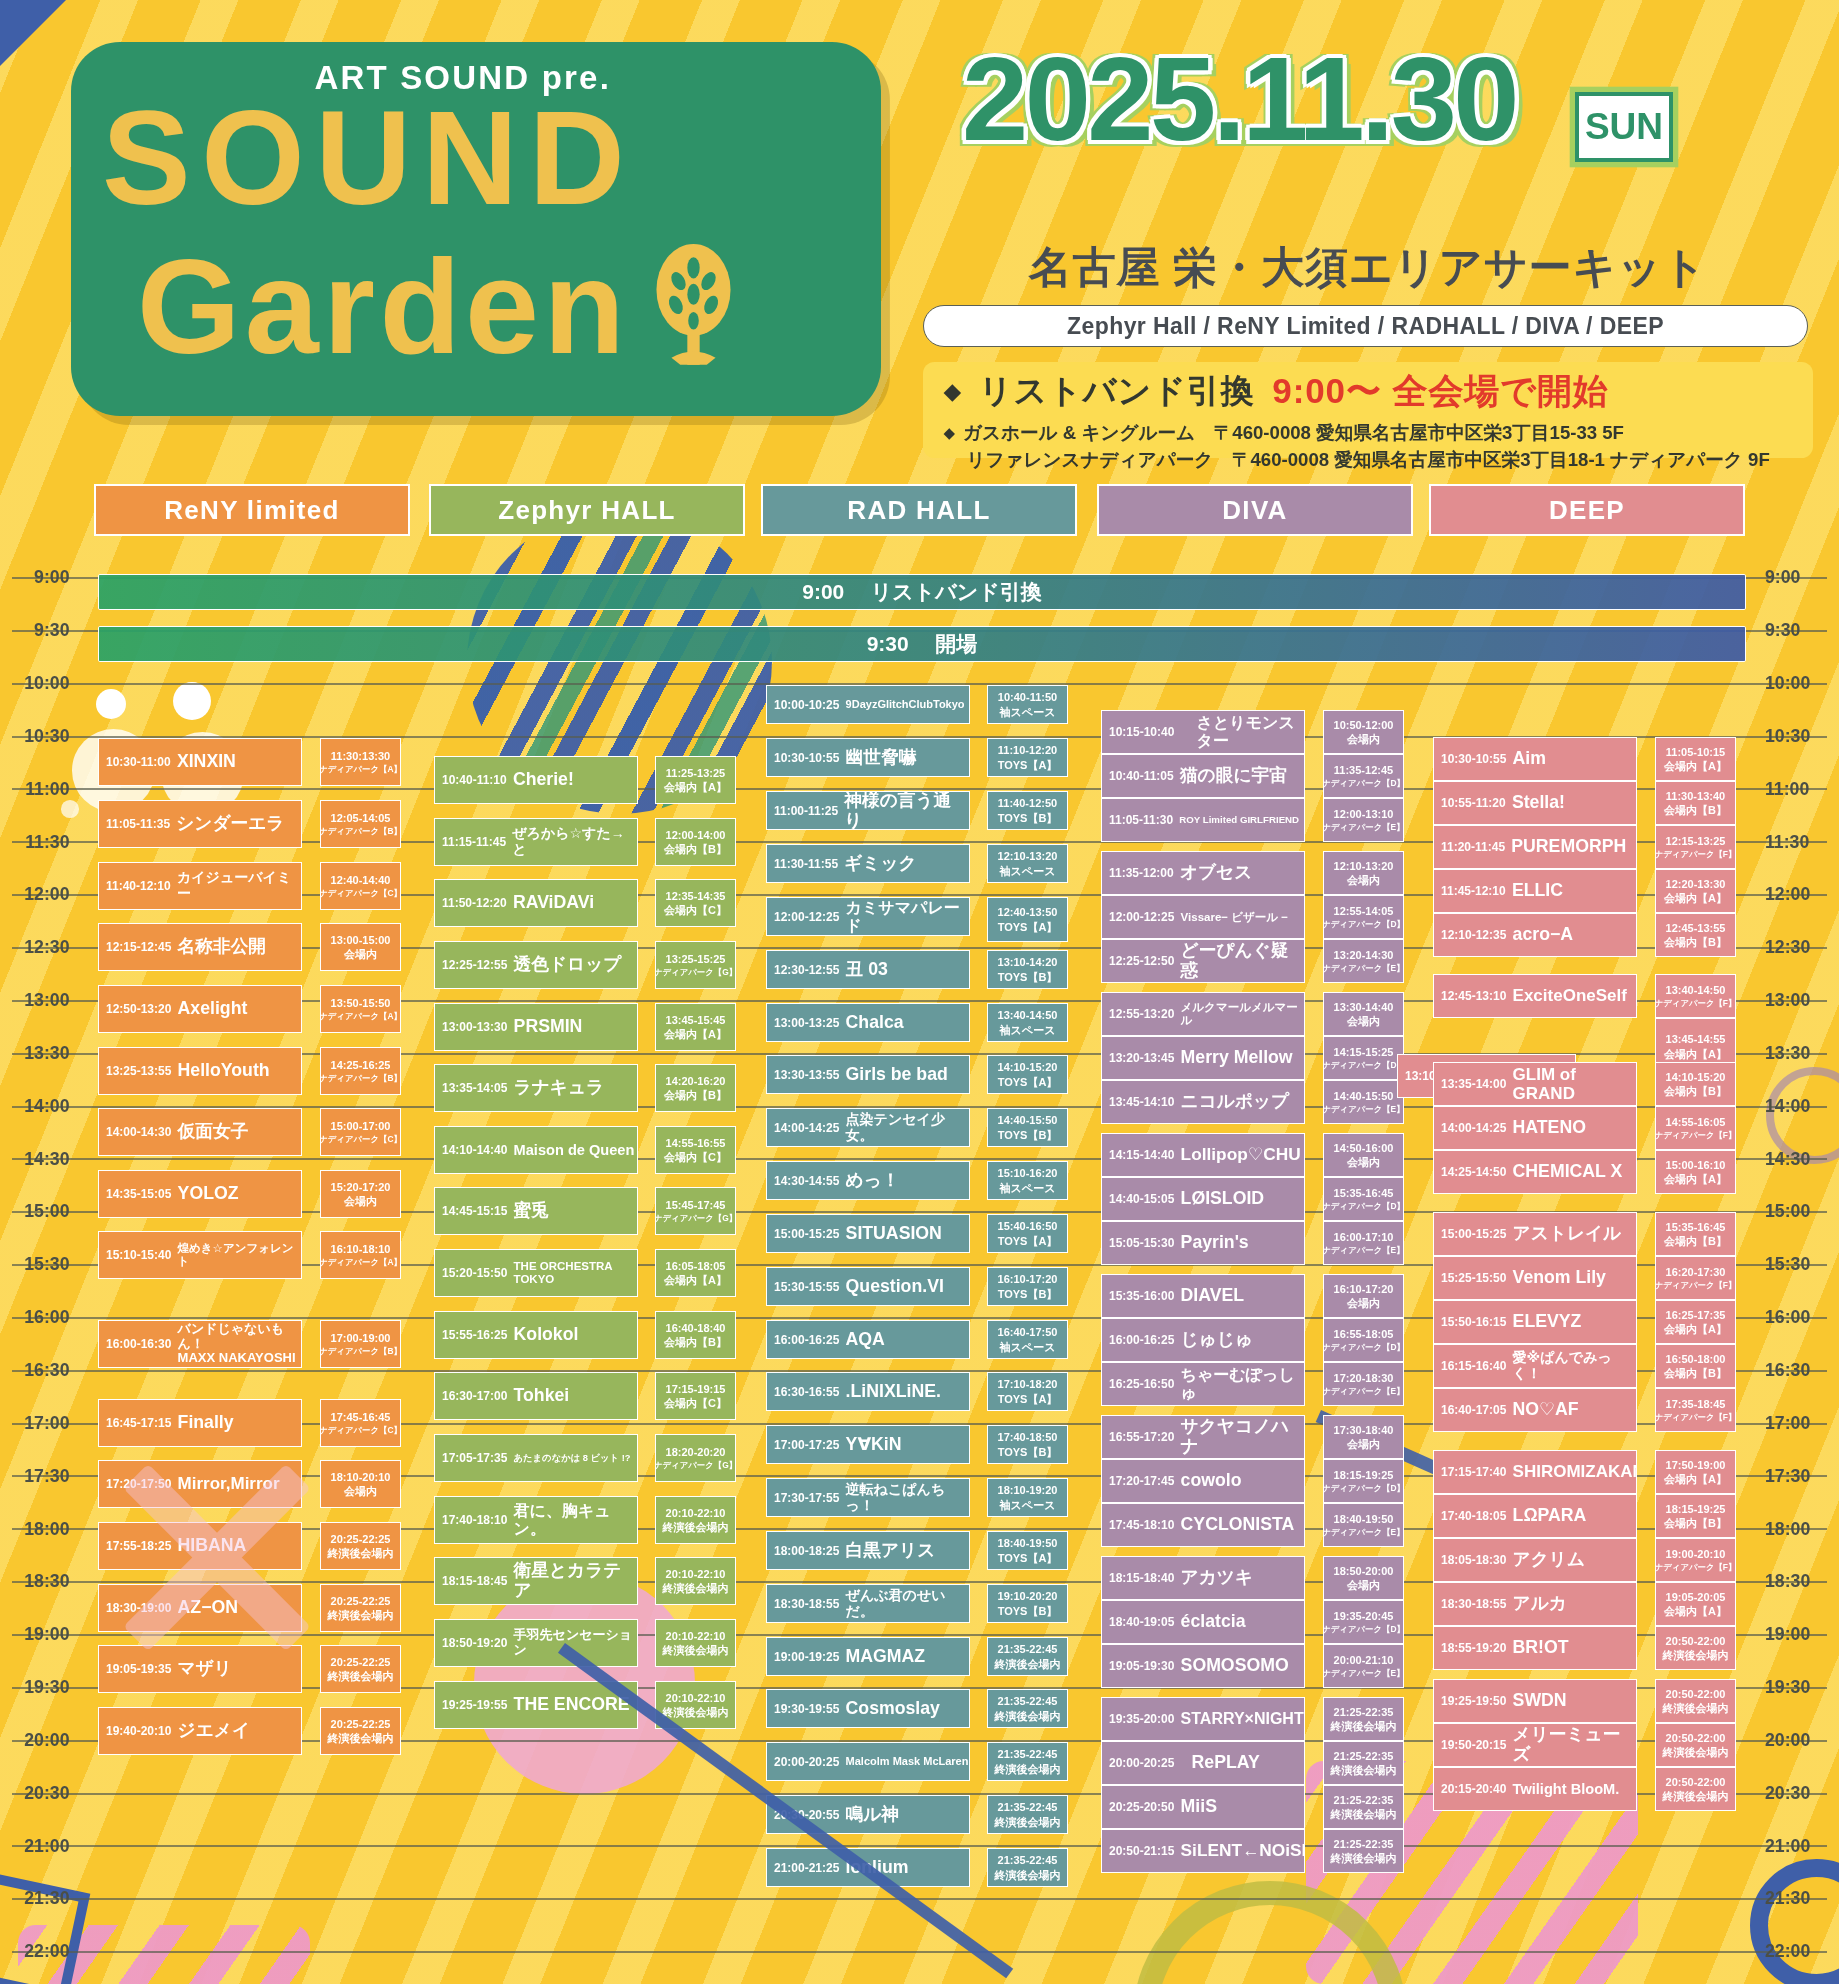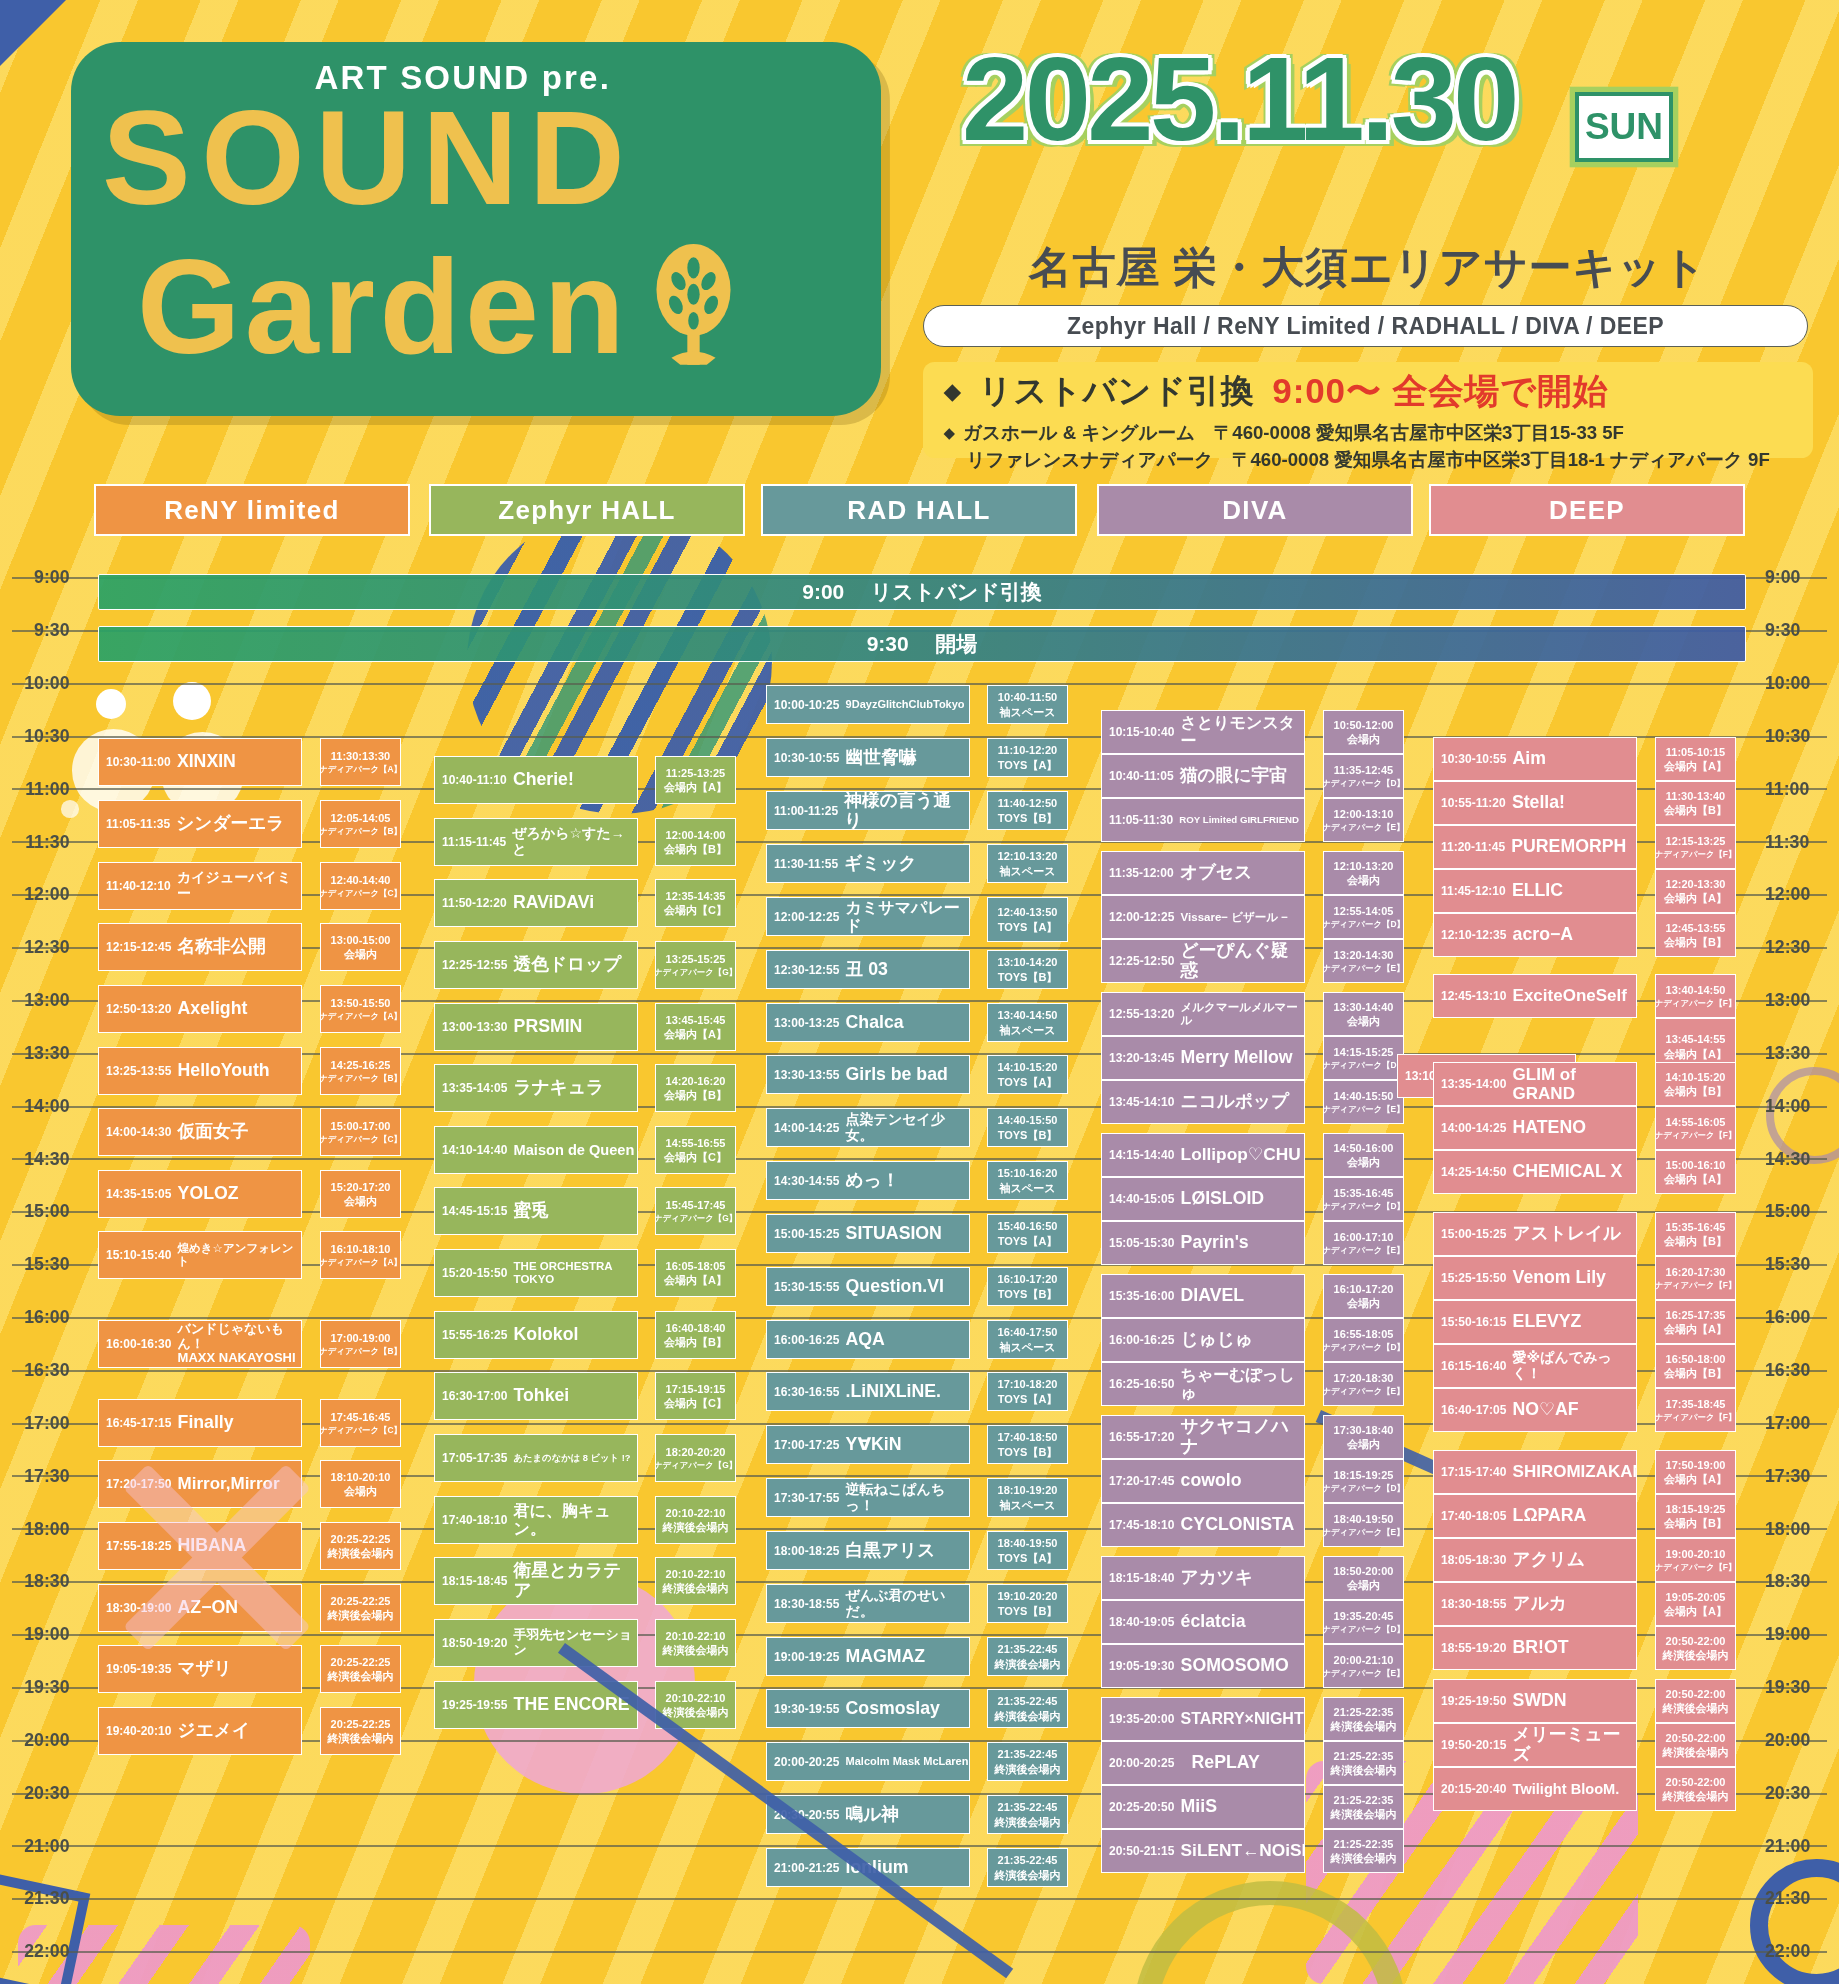--- a/index.html
+++ b/index.html
@@ -670,21 +670,21 @@
       </div>
       <div class="slot sub" style="left: 987px; top: 1848px; width: 81px; height: 39px; background: rgb(103, 153, 155); border-width: 1.8px;">
         <span class="st">21:35-22:45</span>
         <span class="sp" style="font-size: 11px;">終演後会場内</span>
       </div>
       <div class="colhead" style="left: 1097px; top: 484px; width: 316px; height: 52px; background: rgb(169, 139, 169);">
         <span class="">DIVA</span>
       </div>
       <div class="slot main" style="left: 1101px; top: 710px; width: 204px; height: 44px; background: rgb(169, 139, 169); border-width: 1.3px;">
         <span class="tm">10:15-10:40</span>
-        <span class="ar" style="font-size: 16px;">さとりモンスター</span>
+        <span class="ar" style="font-size: 16px; margin-left: 16px;">さとりモンスター</span>
       </div>
       <div class="slot sub" style="left: 1323px; top: 710px; width: 81px; height: 44px; background: rgb(169, 139, 169); border-width: 1.3px;">
         <span class="st">10:50-12:00</span>
         <span class="sp" style="font-size: 11px;">会場内</span>
       </div>
       <div class="slot main" style="left: 1101px; top: 754px; width: 204px; height: 44px; background: rgb(169, 139, 169); border-width: 1.3px;">
         <span class="tm">10:40-11:05</span>
         <span class="ar" style="font-size: 17.7px;">猫の眼に宇宙</span>
       </div>
       <div class="slot sub" style="left: 1323px; top: 754px; width: 81px; height: 44px; background: rgb(169, 139, 169); border-width: 1.3px;">

